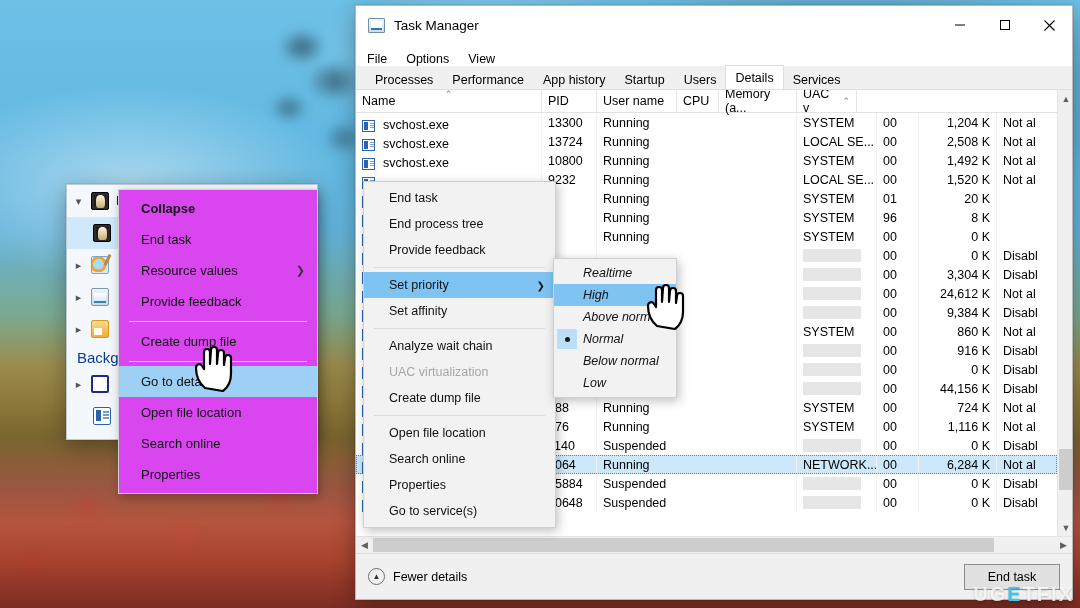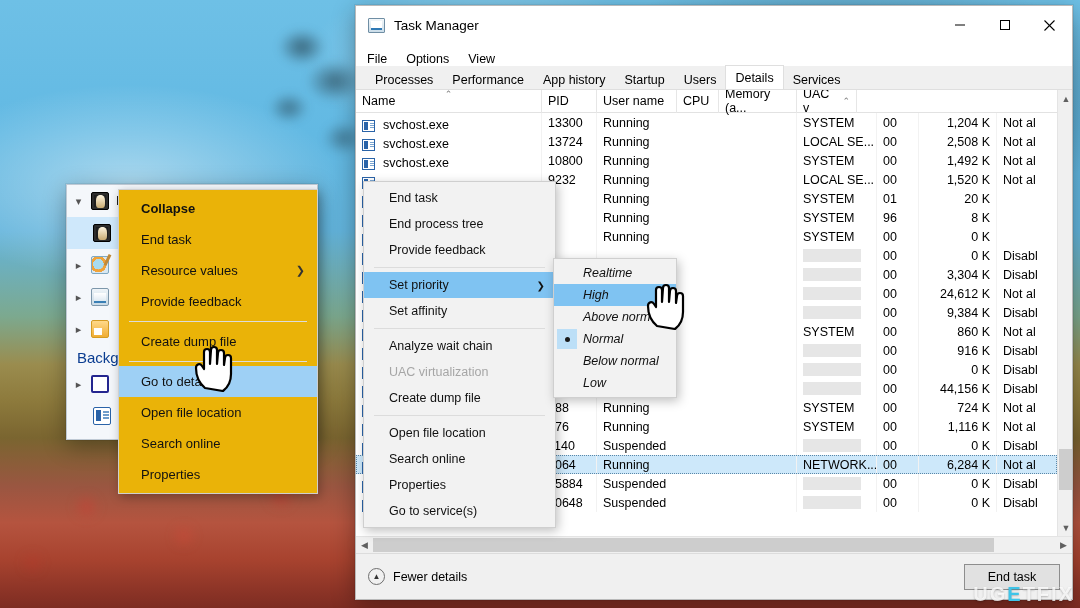--- a/index.html
+++ b/index.html
@@ -108,21 +108,21 @@
   .ic-app{ background:#fff; border:1px solid #2a63a8; position:relative;}
   .ic-app:after{content:"";position:absolute;left:2px;top:2px;width:5px;height:11px;background:#2a63a8;}
   .ic-app:before{content:"";position:absolute;left:9px;top:3px;width:6px;height:2px;background:#6f9dcb;box-shadow:0 3px 0 #6f9dcb,0 6px 0 #6f9dcb;}
   .l-section{
     font-size:15px; color:#0a3d91; padding:4px 0 2px 10px; font-weight:400;
   }
 
   
   #menu-left{
     position:absolute; left:118px; top:189px; width:200px;
-    background:#eab308; border:1px solid #cfcfcf;
+    background:#d946ef; border:1px solid #cfcfcf;
     box-shadow: 2px 3px 10px rgba(0,0,0,.28);
     padding:3px 0;
     z-index:40;
   }
   .mi{
     height:31px; display:flex; align-items:center;
     padding:0 12px 0 22px; font-size:13px; color:#111; white-space:nowrap;
     position:relative;
   }
   .mi.bold{ font-weight:bold; }

